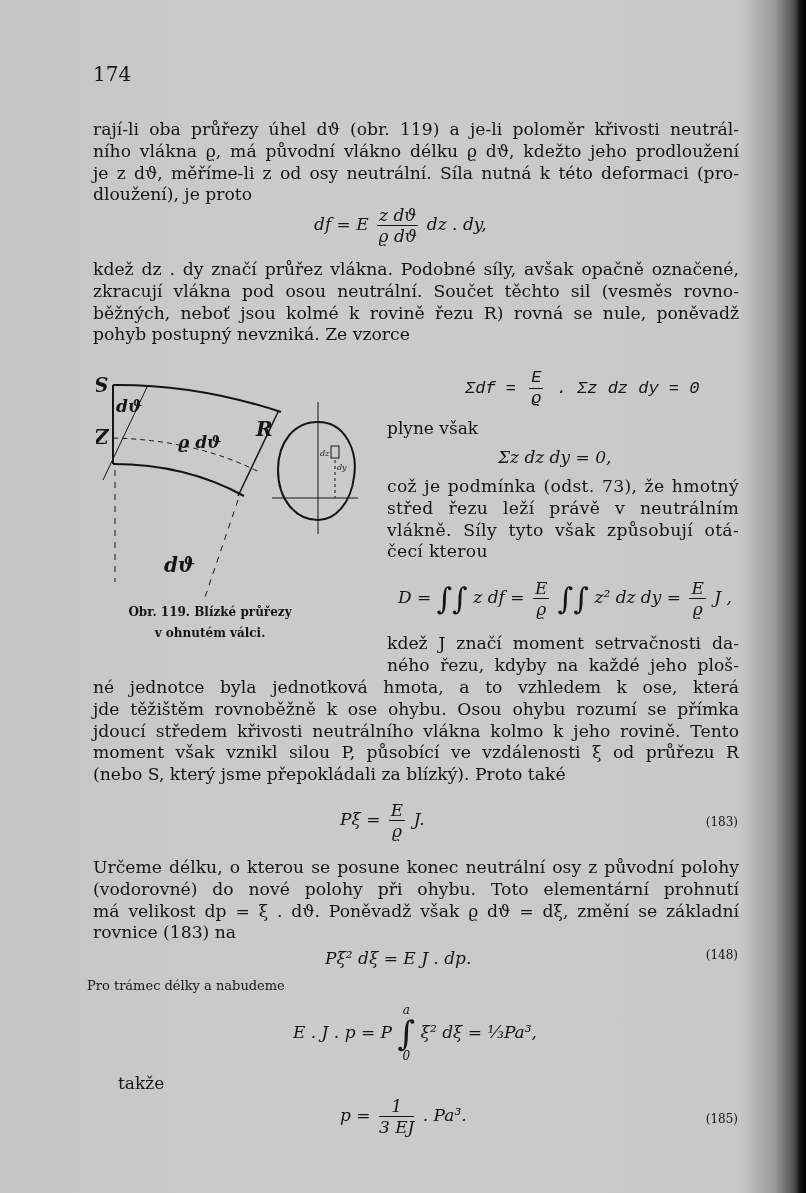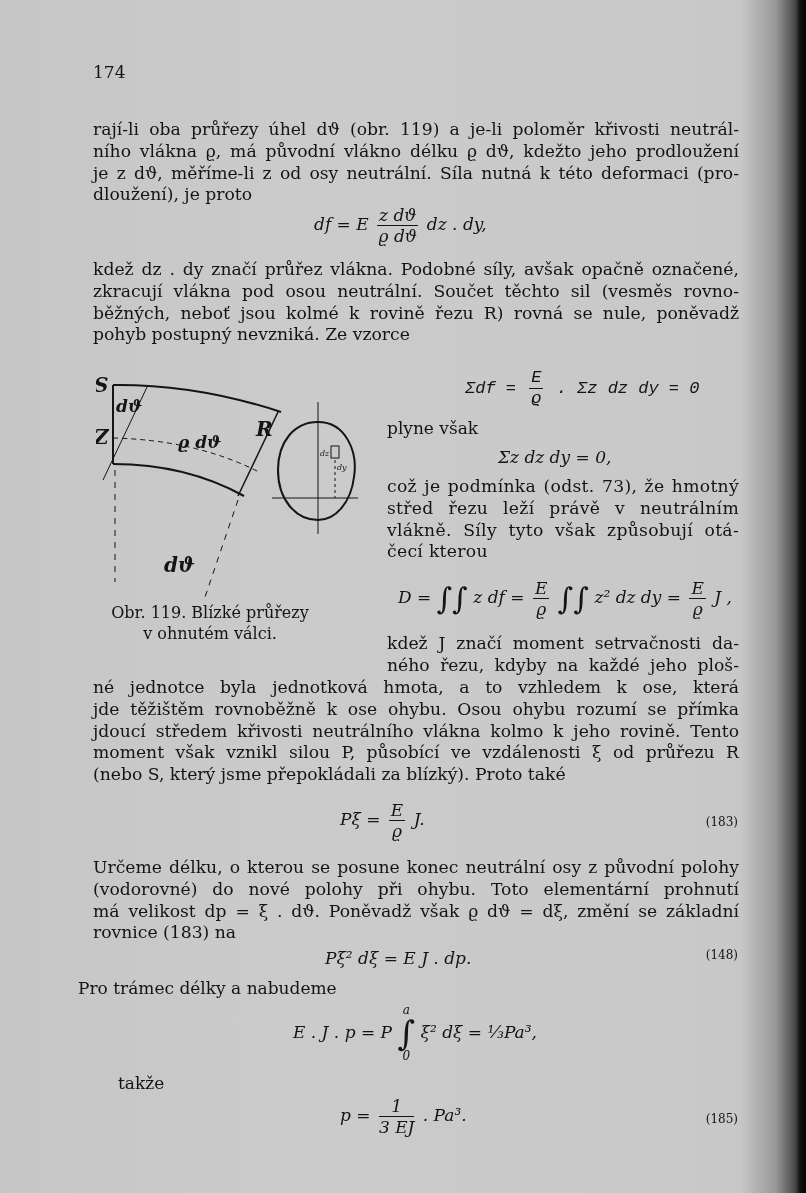--- a/index.html
+++ b/index.html
@@ -7,32 +7,32 @@
     width:806px; height:1193px; overflow:hidden; position:relative;
     background:#c9c9c9;
     font-family:"DejaVu Serif","Liberation Serif",serif;
     color:#141414;
   }
   .page {
     position:absolute; left:0; top:0; width:806px; height:1193px;
     background: linear-gradient(to right, #c6c6c6 0px, #cbcbcb 300px, #c8c8c8 740px, #9a9a9a 775px, #4a4a4a 795px, #111 800px, #000 806px);
   }
   .abs { position:absolute; }
-  .pnum { left:93px; top:62px; font-size:17px; }
+  .pnum { left:93px; top:62px; font-size:20px; }
   .para { position:absolute; left:93px; width:646px; font-size:17.2px; line-height:21.8px; text-align:justify; }
   .para .ln { display:block; height:21.8px; white-space:nowrap; text-align:justify; text-align-last:justify; }
   .para .ln.last { text-align-last:left; }
   .narrow { left:387px; width:352px; }
   i, .it { font-style:italic; }
   .eq { position:absolute; font-size:17px; white-space:nowrap; }
   .frac { display:inline-block; vertical-align:middle; text-align:center; margin:0 3px; }
   .frac .num { display:block; border-bottom:1px solid #141414; padding:0 2px; line-height:20px; }
   .frac .den { display:block; line-height:20px; }
   .eqno { position:absolute; right:68px; font-size:12px; }
-  .caption { position:absolute; left:100px; width:220px; text-align:center; font-size:16px; line-height:21px; }
+  .caption { position:absolute; left:100px; width:220px; text-align:center; font-size:12px; line-height:21px;font-weight:bold; }
   .big-int { font-size:30px; vertical-align:middle; font-style:italic; line-height:1; }
   .intlim { display:inline-block; vertical-align:middle; text-align:center; line-height:1; }
   .intlim span { display:block; font-size:12px; font-style:italic; }
 </style>
 </head>
 <body>
 
 <div class="page">
 
   <div class="abs pnum">174</div>
@@ -165,21 +165,21 @@
   <div class="para" style="top:857px;">
     <span class="ln">Určeme délku, o kterou se posune konec neutrální osy z původní polohy</span>
     <span class="ln">(vodorovné) do nové polohy při ohybu. Toto elementární prohnutí</span>
     <span class="ln">má velikost dp = ξ . dϑ. Poněvadž však ϱ dϑ = dξ, změní se základní</span>
     <span class="ln last">rovnice (183) na</span>
   </div>
 
   <div class="eq it" style="left:325px; top:948px;">Pξ² dξ = E J . dp.</div>
   <div class="eqno" style="top:948px;">(148)</div>
 
-  <div class="abs" style="left:78px; top:978px; font-size:17px;">Pro trámec délky a nabudeme</div>
+  <div class="abs" style="left:87px; top:978px; font-size:13px;">Pro trámec délky a nabudeme</div>
 
   <div class="eq it" style="left:293px; top:1004px;">
     <span>E . J . p = P</span>
     <span class="intlim">
       <span>a</span>
       <span class="big-int" style="display:block; font-size:34px;">∫</span>
       <span>0</span>
     </span>
     <span>ξ² dξ = ⅓Pa³,</span>
   </div>

